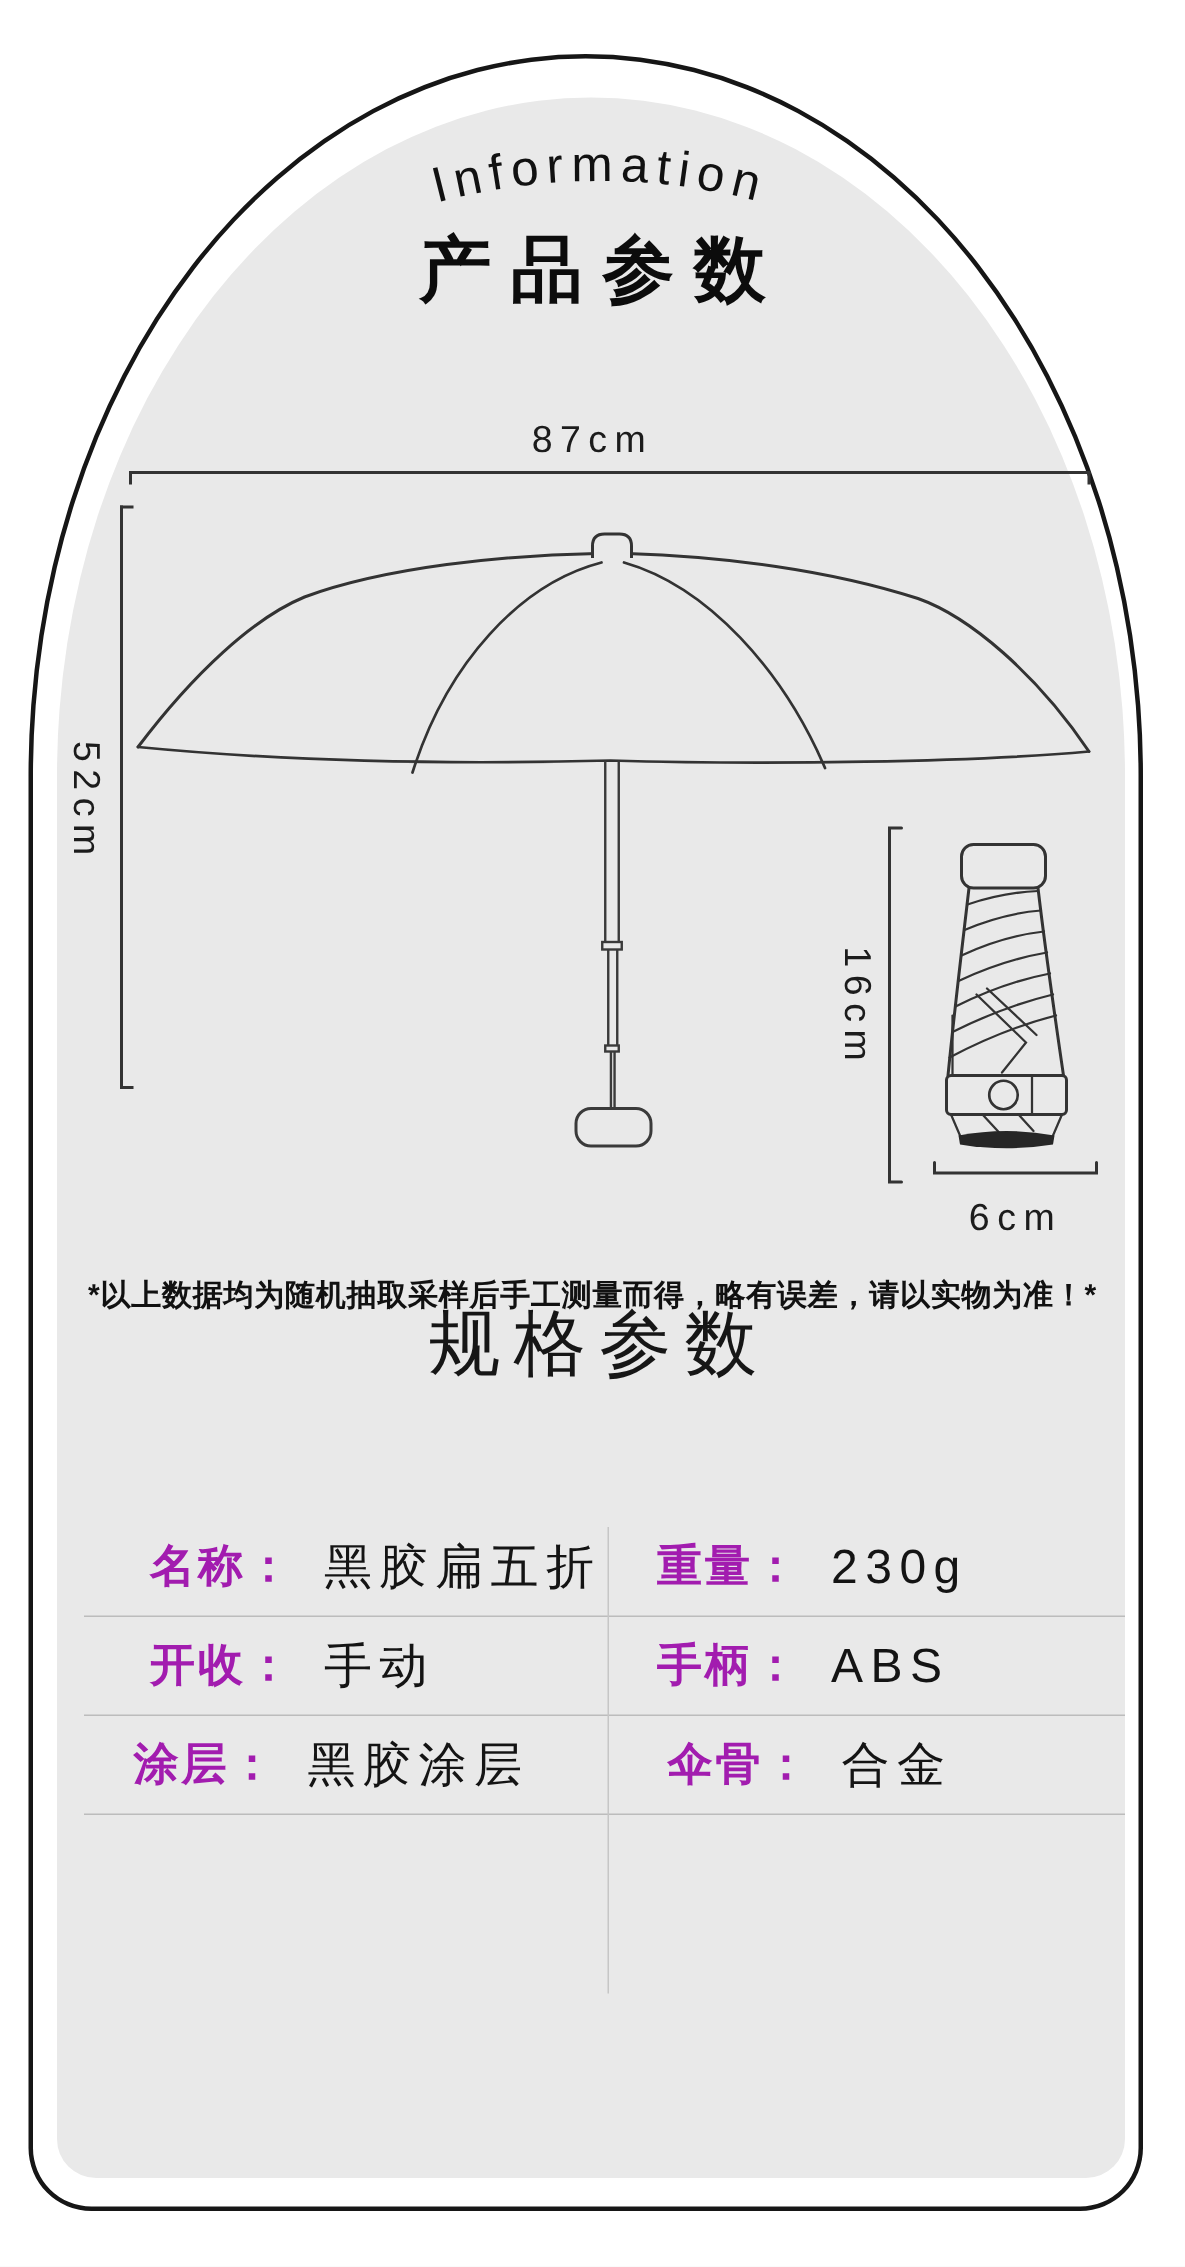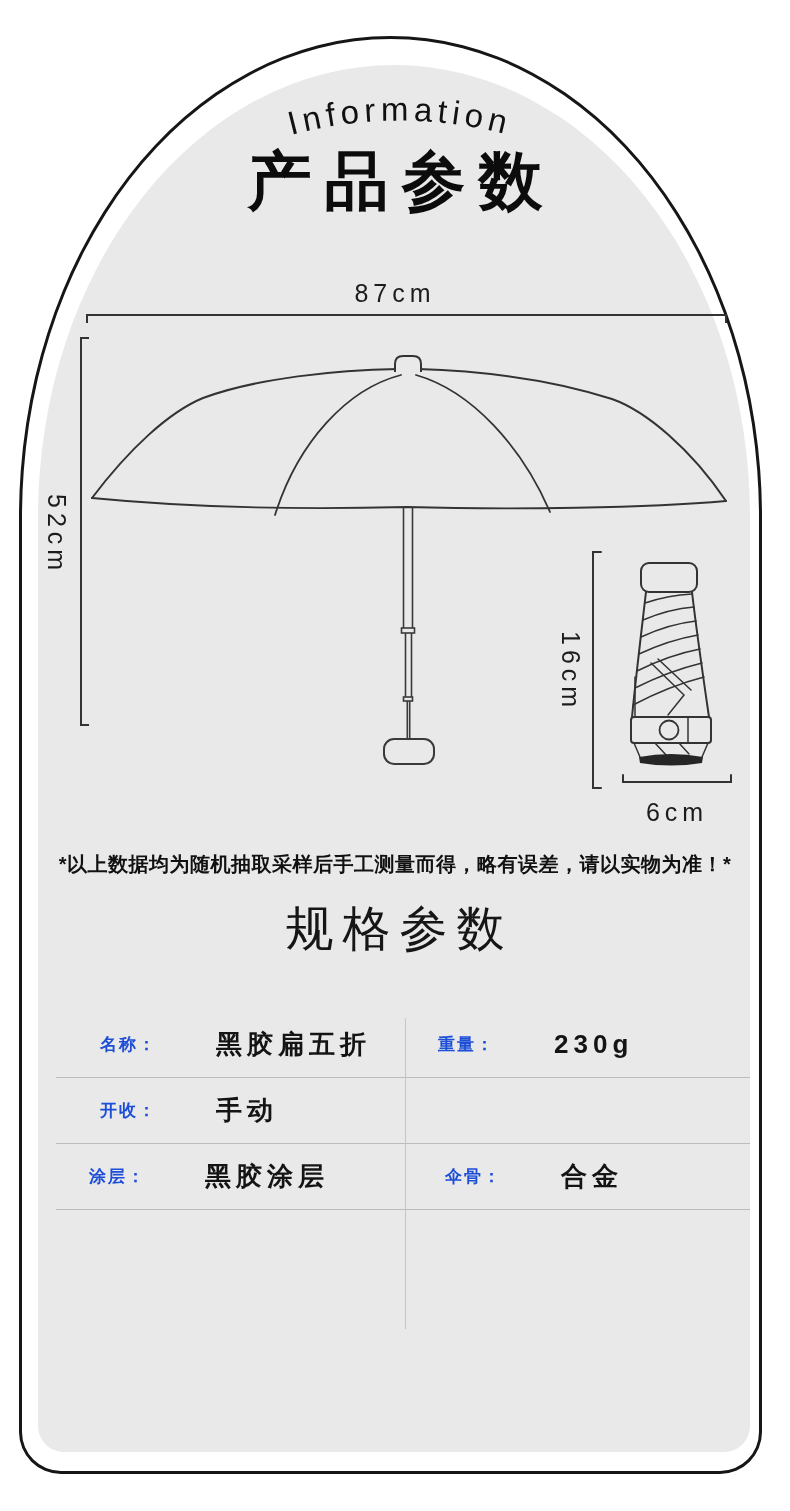--- a/index.html
+++ b/index.html
@@ -19,25 +19,25 @@
     background:#e9e9e9;
     border-radius:356px 356px 26px 26px / 452px 452px 26px 26px;
   }
   .arc-svg { position:absolute; left:238px; top:84px; width:324px; height:84px; }
   .arc-text {
     font-family:"Liberation Sans","DejaVu Sans",sans-serif;
     font-size:33px; letter-spacing:5px; fill:#111111;
   }
   .title-main {
     position:absolute; left:0; right:0; top:152px; text-align:center;
-    font-size:64px; line-height:58px; font-weight:800; color:#0c0c0c;
+    font-size:48px; line-height:58px; font-weight:800; color:#0c0c0c;
   }
   .title-main span { letter-spacing:13px; margin-right:-13px; }
   .title-specs {
-    position:absolute; left:0; right:0; top:901px; text-align:center;
+    position:absolute; left:0; right:0; top:869px; text-align:center;
     font-size:48px; line-height:56px; font-weight:400; color:#161616;
   }
   .title-specs span { letter-spacing:9px; margin-right:-9px; }
   .dim-label {
     position:absolute; font-size:25px; font-weight:400; color:#1c1c1c;
     letter-spacing:5px; text-align:center; line-height:28px; white-space:nowrap;
   }
   .rot { transform:rotate(90deg); transform-origin:center center; }
   .label-87 { left:295px; top:279px; width:200px; }
   .label-52 { left:20px;  top:517px; width:74px; }
@@ -62,25 +62,25 @@
   .spec-table { position:absolute; left:56px; top:1012px; width:694px; }
   .v-divider {
     position:absolute; left:349px; top:6px; width:1px; height:311px; background:#c6c6c6;
   }
   .spec-row { display:flex; height:65px; align-items:center; }
   .spec-row.bordered { border-bottom:1px solid #bcbcbc; }
   .cell { display:flex; align-items:center; box-sizing:border-box; }
   .cell.left  { width:349px; padding-left:44px; }
   .cell.right { flex:1; padding-left:33px; }
   .spec-label {
-    width:116px; flex:0 0 116px; font-size:17px; font-weight:600;
-    letter-spacing:2px; color:#1d4ed8; white-space:nowrap;
+    width:116px; flex:0 0 116px; font-size:30px; font-weight:600;
+    letter-spacing:2px; color:#a21caf; white-space:nowrap;
   }
   .spec-value {
-    font-size:26px; font-weight:700; letter-spacing:5px; color:#141414; white-space:nowrap;
+    font-size:32px; font-weight:400; letter-spacing:5px; color:#141414; white-space:nowrap;
   }
 </style>
 </head>
 <body>
 
 <div class="canvas">
 
   <div class="outer-shape"></div>
   <div class="panel"></div>
 
@@ -172,20 +172,24 @@
         <span class="spec-value">230g</span>
       </div>
     </div>
 
 
     <div class="spec-row bordered">
       <div class="cell left">
         <span class="spec-label">开收：</span>
         <span class="spec-value">手动</span>
       </div>
+      <div class="cell right">
+        <span class="spec-label">手柄：</span>
+        <span class="spec-value">ABS</span>
+      </div>
     </div>
 
     <div class="spec-row bordered">
       <div class="cell right">
         <span class="spec-label">涂层：</span>
         <span class="spec-value">黑胶涂层</span>
       </div>
       <div class="cell left">
         <span class="spec-label">伞骨：</span>
         <span class="spec-value">合金</span>

